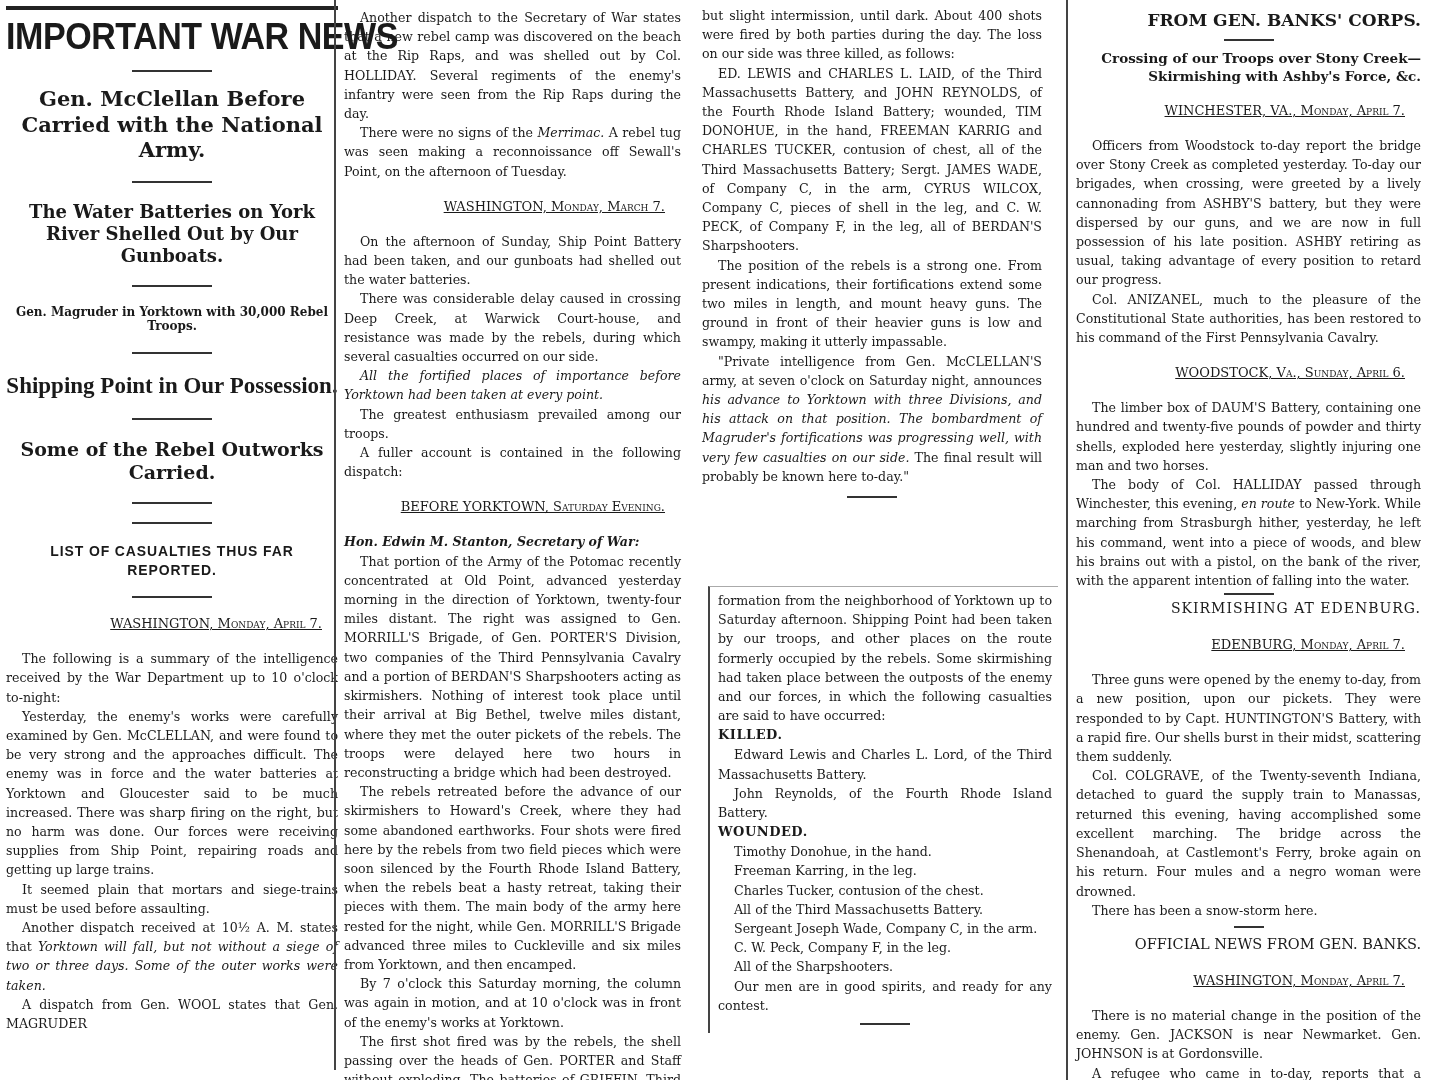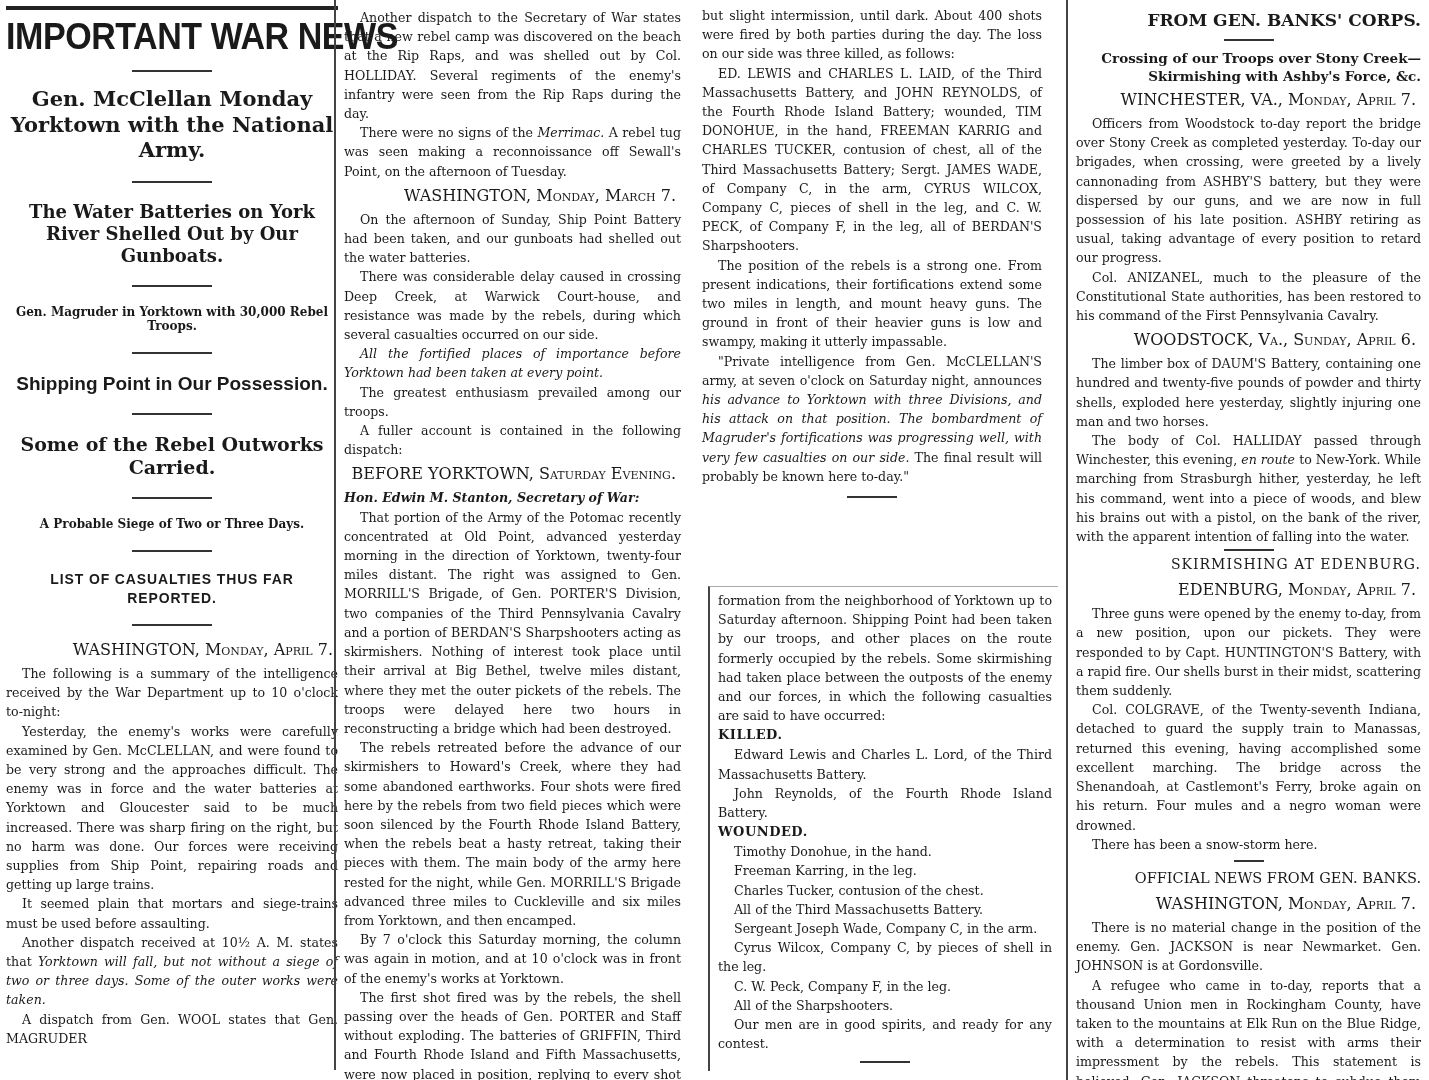--- a/index.html
+++ b/index.html
@@ -14,44 +14,43 @@
   .big { font-family:"Liberation Sans Narrow","Liberation Sans",sans-serif; font-weight:bold; font-size:37px; letter-spacing:-0.5px; transform:scaleX(0.92); transform-origin:left; white-space:nowrap; margin:0 0 4px 0; }
   .hd { font-family:"DejaVu Serif",serif; font-weight:bold; text-align:center; line-height:1.22; margin:0; }
   .hd1 { font-size:21px; }
   .hd2 { font-size:18px; }
   .hd3 { font-size:12px; }
   .hd4 { font-size:15.5px; font-family:"Liberation Sans",sans-serif; letter-spacing:1px; font-weight:bold; transform:scaleX(0.9); }
   .rule { width:80px; height:2px; background:#333; margin:18px auto 18px auto; }
   .rule.s { width:50px; margin:8px auto; }
   p { margin:0; font-size:12.6px; line-height:19.2px; text-align:justify; text-indent:16px; }
   p.noind { text-indent:0; }
-  .dl { text-align:right; font-size:16px; line-height:19px; margin:5px; font-variant:small-caps; }
+  .dl { text-align:right; font-size:13px; line-height:19px; margin:16px; font-variant:small-caps;text-decoration:underline; }
   .it { font-style:italic; }
   .sec { font-weight:bold; font-size:13px; line-height:20px; margin:0; letter-spacing:0.5px; }
   .ctitle { text-align:right; font-weight:bold; font-size:15px; line-height:21px; margin:2px 0; }
   .list p { text-indent:16px; }
 </style>
 </head>
 <body>
 
 <div class="col c1">
   <div class="topbar"></div>
   <div class="big">IMPORTANT WAR NEWS</div>
   <div class="rule" style="margin:12px auto 14px"></div>
-  <h2 class="hd hd1">Gen. McClellan Monday Yorktown with the National Army.</h2>
+  <h2 class="hd hd1">Gen. McClellan Before Carried with the National Army.</h2>
   <div class="rule"></div>
   <h2 class="hd hd2">The Water Batteries on York River Shelled Out by Our Gunboats.</h2>
   <div class="rule"></div>
   <h2 class="hd hd3">Gen. Magruder in Yorktown with 30,000 Rebel Troops.</h2>
   <div class="rule"></div>
-  <h2 class="hd hd1" style="font-family:Liberation Sans, sans-serif;font-size:19px">Shipping Point in Our Possession.</h2>
+  <h2 class="hd hd1" style="font-family:Liberation Serif, serif;font-size:23px">Shipping Point in Our Possession.</h2>
   <div class="rule"></div>
   <h2 class="hd hd1" style="font-size:19px">Some of the Rebel Outworks Carried.</h2>
   <div class="rule"></div>
-  <h2 class="hd hd3">A Probable Siege of Two or Three Days.</h2>
   <div class="rule"></div>
   <h3 class="hd hd4">LIST OF CASUALTIES THUS FAR REPORTED.</h3>
   <div class="rule" style="margin:16px auto 14px"></div>
   <div class="dl">WASHINGTON, Monday, April 7.</div>
   <p>The following is a summary of the intelligence received by the War Department up to 10 o'clock to-night:</p>
   <p>Yesterday, the enemy's works were carefully examined by Gen. McCLELLAN, and were found to be very strong and the approaches difficult. The enemy was in force and the water batteries at Yorktown and Gloucester said to be much increased. There was sharp firing on the right, but no harm was done. Our forces were receiving supplies from Ship Point, repairing roads and getting up large trains.</p>
   <p>It seemed plain that mortars and siege-trains must be used before assaulting.</p>
   <p><span>Another dispatch received at 10½ A. M. states that</span> <span class="it">Yorktown will fall, but not without a siege of two or three days. Some of the outer works were taken.</span></p>
   <p><span>A dispatch from Gen. WOOL states that Gen. MAGRUDER</span> </p>
 </div>
@@ -89,21 +88,20 @@
     <p>Edward Lewis and Charles L. Lord, of the Third Massachusetts Battery.</p>
     <p>John Reynolds, of the Fourth Rhode Island Battery.</p>
   </div>
   <div class="sec">WOUNDED.</div>
   <div class="list">
     <p>Timothy Donohue, in the hand.</p>
     <p>Freeman Karring, in the leg.</p>
     <p>Charles Tucker, contusion of the chest.</p>
     <p>All of the Third Massachusetts Battery.</p>
     <p>Sergeant Joseph Wade, Company C, in the arm.</p>
-    <p>Cyrus Wilcox, Company C, by pieces of shell in the leg.</p>
     <p>C. W. Peck, Company F, in the leg.</p>
     <p>All of the Sharpshooters.</p>
     <p>Our men are in good spirits, and ready for any contest.</p>
   </div>
   <div class="rule s"></div>
 </div>
 
 <div class="col c4" style="height:1080px;">
   <div class="ctitle" style="font-size:17px;margin-top:4px">FROM GEN. BANKS' CORPS.</div>
   <div class="rule s"></div>

